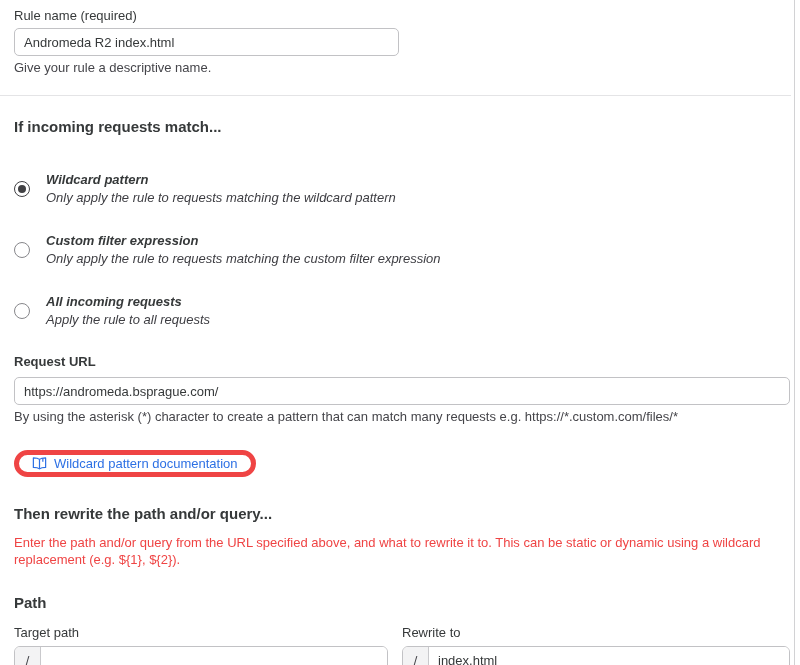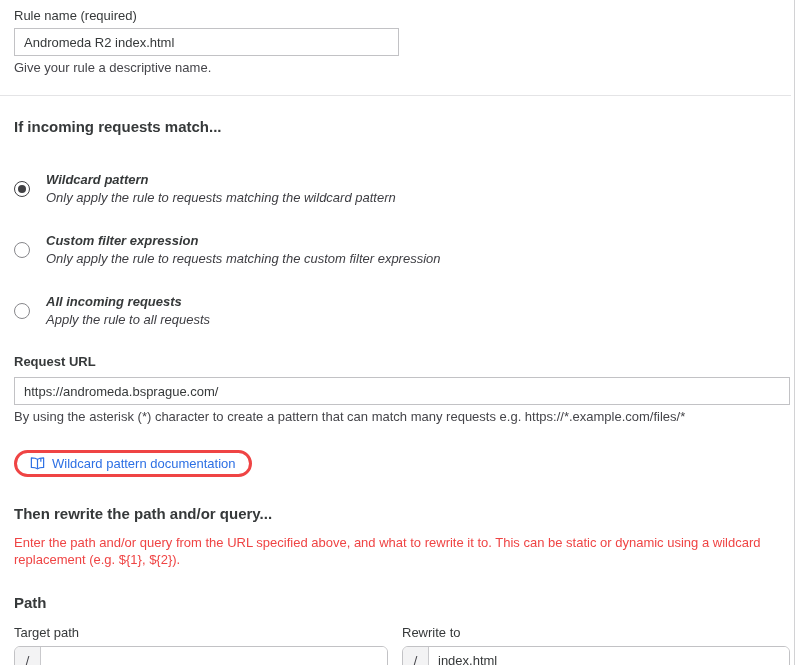--- a/index.html
+++ b/index.html
@@ -15,21 +15,21 @@
     width: 795px; height: 665px;
     border-right: 1px solid #d2d2d4;
     padding: 8px 4px 0 14px;
   }
 
   
   .field-label { display: block; font-size: 13px; color: #36393a; margin-bottom: 5px; }
   .help { font-size: 13px; color: #45454a; margin-top: 4px; }
   .text-input {
     display: block; width: 100%; height: 28px;
-    border: 1px solid #c2c2c5; border-radius: 0;
+    border: 1px solid #c2c2c5; border-radius: 5px;
     padding: 0 9px; font-size: 13px; color: #36393a;
     font-family: "Liberation Sans", "DejaVu Sans", sans-serif;
     background: #fff; outline: none;
   }
   .divider { border: none; border-top: 1px solid #e4e4e6; margin: 20px 0 0 -18px; width: 795px; }
 
   
   .rule-name-block { width: 385px; }
 
   
@@ -54,21 +54,21 @@
 
   
   .request-url-block { margin-top: 14px; }
   .request-url-block .field-label { font-weight: 700; margin-bottom: 8px; }
 
   
   .doc-btn {
     margin-top: 26px;
     display: inline-flex; align-items: center; gap: 7px;
     height: 27px; padding: 0 13px;
-    border: 3px solid #ef4444; border-radius: 14px;
+    border: 5px solid #ef4444; border-radius: 14px;
     background: #fff; color: #2d70e4;
     font-size: 13px; font-family: "Liberation Sans", "DejaVu Sans", sans-serif;
     cursor: pointer;
   }
   .doc-btn svg { display: block; }
 
   
   .rewrite-heading { margin-top: 28px; }
   .rewrite-desc { margin-top: 12px; line-height: 17px; color: #ef4444; }
   .sub-heading { font-size: 15px; font-weight: 700; margin-top: 26px; }
@@ -128,21 +128,21 @@
         <div class="radio-label">All incoming requests</div>
         <div class="radio-desc">Apply the rule to all requests</div>
       </div>
     </div>
   </div>
 
   
   <section class="request-url-block">
     <label class="field-label">Request URL</label>
     <input class="text-input" type="text" value="https://andromeda.bsprague.com/" style="">
-    <div class="help">By using the asterisk (*) character to create a pattern that can match many requests e.g. https://*.example.com/files/*</div>
+    <div class="help">By using the asterisk (*) character to create a pattern that can match many requests e.g. https://*.custom.com/files/*</div>
   </section>
 
   <button class="doc-btn">
     <span>
       <svg width="15" height="13" viewBox="0 0 16 14" fill="none" stroke="#2d70e4" stroke-width="1.3" stroke-linejoin="round">
         <path d="M8 2.6 C6.6 1.4 4.6 1 1.4 1 v10.2 c3.2 0 5.2 .4 6.6 1.6 1.4 -1.2 3.4 -1.6 6.6 -1.6 V1 c-3.2 0 -5.2 .4 -6.6 1.6 Z"></path>
         <line x1="8" y1="2.8" x2="8" y2="12.4"></line>
         <line x1="11.6" y1="1.2" x2="11.6" y2="5.2"></line>
       </svg>
     </span>

